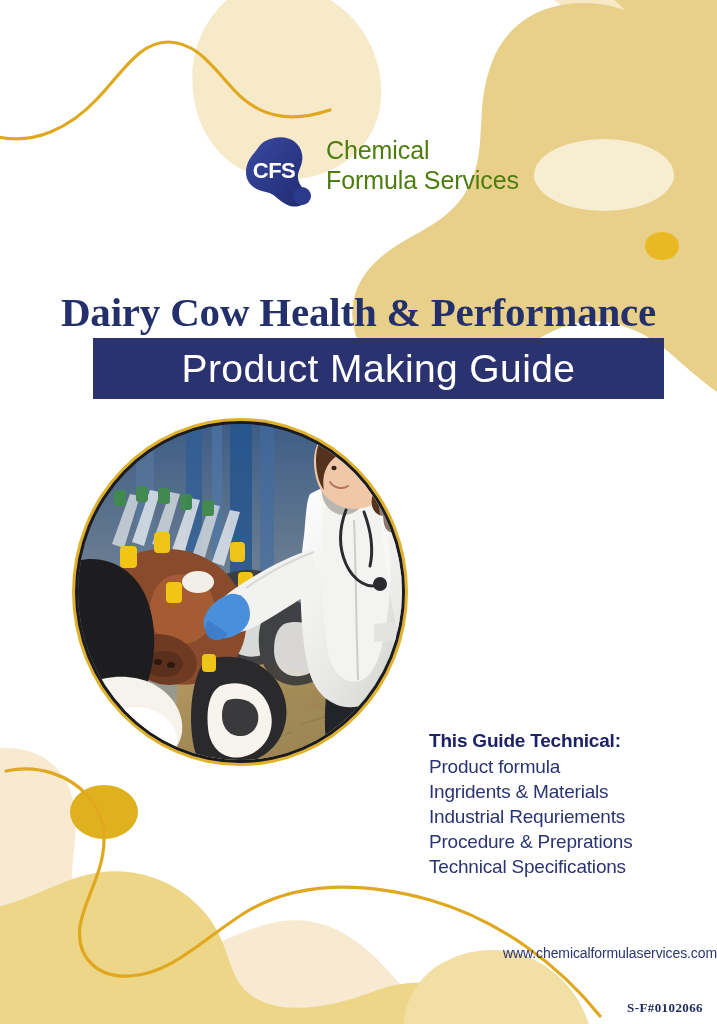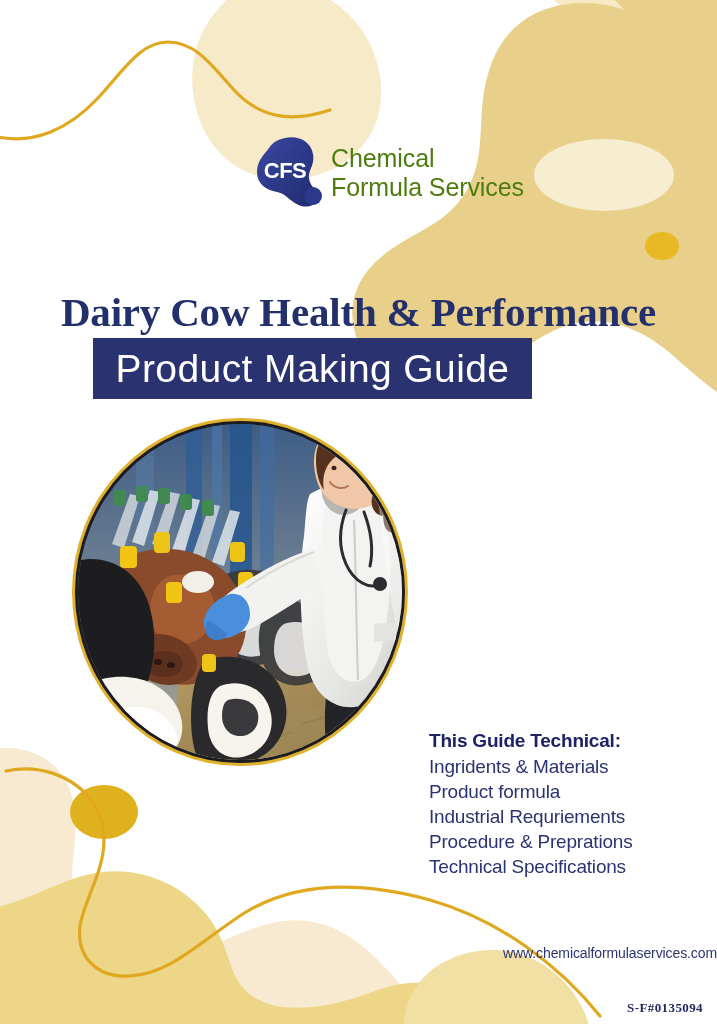--- a/index.html
+++ b/index.html
@@ -18,22 +18,22 @@
   }
   .decor {
     position:absolute; inset:0;
     width:717px; height:1024px;
     pointer-events:none;
   }
 
   
   .logo-wrap {
     position:absolute;
-    left:255px; top:136px;
-    display:flex; align-items:center; gap:4px;
+    left:244px; top:136px;
+    display:flex; gap:10px;
   }
   .logo-mark { position:relative; width:72px; height:74px; }
   .logo-mark svg { display:block; }
   .logo-text {
     color:#4d7c0f;
     font-size:25px;
     line-height:1.18;
     letter-spacing:-0.1px;
     white-space:pre-line;
     font-weight:400;
@@ -48,21 +48,21 @@
     font-weight:700;
     font-size:41px;
     line-height:1.06;
     color:#23306b;
     letter-spacing:-0.2px;
     margin-top:8px;
   }
   .title-banner {
     position:absolute;
     left:93px; top:338px;
-    width:439px; height:61px;
+    width:571px; height:61px;
     background:#2a3270;
     display:flex; align-items:center; justify-content:center;
   }
   .title-banner span {
     color:#ffffff;
     font-size:39px;
     font-weight:400;
     letter-spacing:0.4px;
     line-height:1;
   }
@@ -348,24 +348,24 @@
       <path d="M286,88 C292,104 296,124 292,142" stroke="#2b2b30" stroke-width="3" fill="none" stroke-linecap="round"></path>
       <circle cx="302" cy="160" r="7" fill="#2b2b30"></circle>
 
       <path d="M300,70 C318,60 324,70 324,92 L324,230 C318,200 306,150 300,70 Z" fill="#ffffff" opacity="0.35"></path>
     </svg>
   </div>
 
   <div class="guide">
     <div class="guide-head">This Guide Technical:</div>
     <ul>
+      <li>Product formula</li>
       <li>Ingridents &amp; Materials</li>
-      <li>Product formula</li>
       <li>Industrial Requriements</li>
       <li>Procedure &amp; Preprations</li>
       <li>Technical Specifications</li>
     </ul>
   </div>
 
   <div class="website">www.chemicalformulaservices.com</div>
-  <div class="doccode">S-F#0135094</div>
+  <div class="doccode">S-F#0102066</div>
 
 </div>
 
 </body></html>

